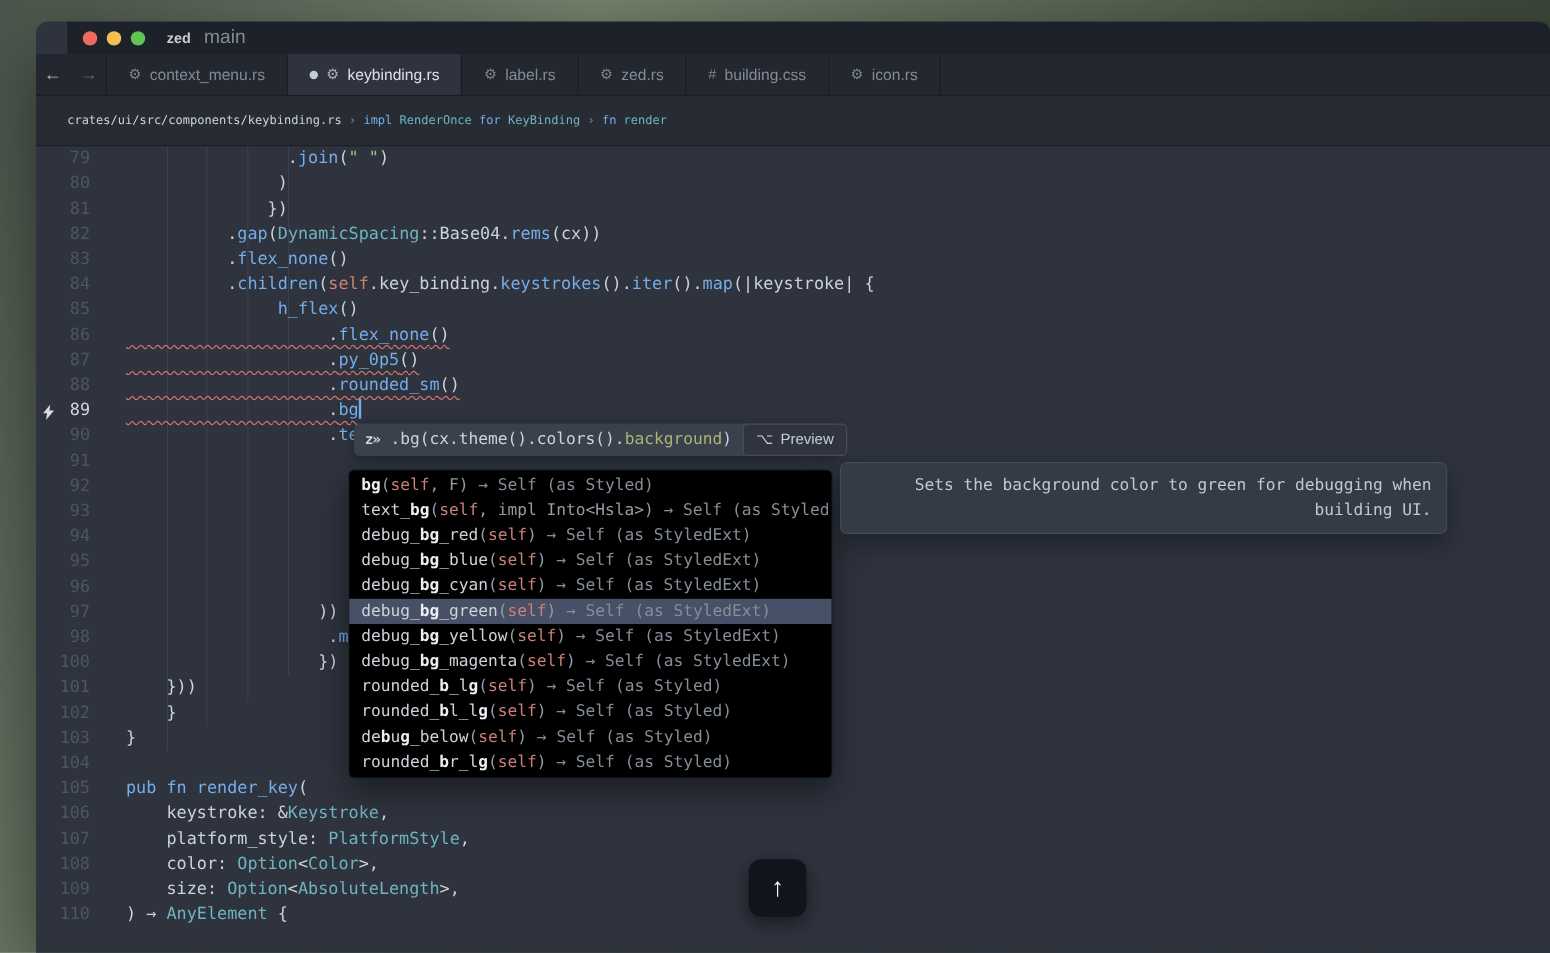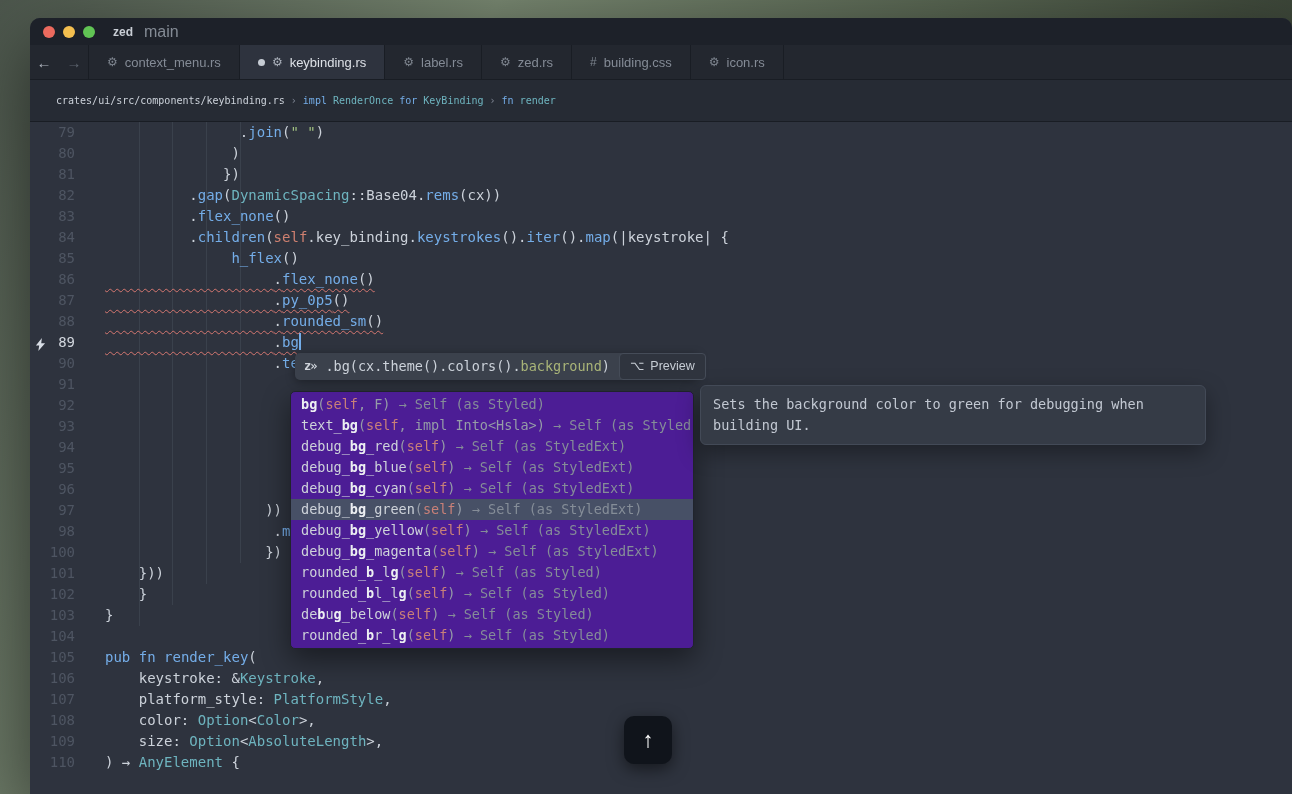--- a/index.html
+++ b/index.html
@@ -8,21 +8,21 @@
     width:1292px; height:794px; overflow:hidden; position:relative;
     background: linear-gradient(115deg,#4c564c 0%, #76856f 30%, #55624f 58%, #20261f 100%);
     font-family:"Liberation Sans", sans-serif;
   }
   .window {
     position:absolute; left:30px; top:18px; width:1262px; height:776px;
     border-radius:10px 10px 0 0; overflow:hidden; background:#2e333e;
     box-shadow:0 24px 70px rgba(0,0,0,.55);
   }
   
-  .titlebar { height:27px; background:#1d2129; display:flex; align-items:center; }
+  .titlebar { height:27px; background:#1d2129; display:flex; align-items:center;margin-left:26px; }
   .lights { display:flex; gap:8px; padding-left:13px; }
   .light { width:12px; height:12px; border-radius:50%; }
   .light.red { background:#ec6a5e; } .light.yellow { background:#f4bf4f; } .light.green { background:#61c454; }
   .title-app { margin-left:18px; font-size:12px; font-weight:bold; color:#c9ced5; }
   .title-branch { margin-left:11px; font-size:16px; color:#848b95; }
   
   .tabbar { height:35px; background:#23272f; display:flex; align-items:stretch; border-bottom:1px solid #191d24; }
   .nav { width:58px; display:flex; align-items:center; justify-content:center; gap:15px; font-size:15px; }
   .navbtn { cursor:default; }
   .navbtn.back { color:#b2b8c2; } .navbtn.fwd { color:#5e6570; }
@@ -54,30 +54,30 @@
   
   .ghostbar { position:absolute; left:265px; top:231px; width:404px; height:27px; background:#3b414c;
               border-radius:5px; display:flex; align-items:center; padding:0 5px 0 9px; gap:9px; z-index:7;
               box-shadow:0 2px 10px rgba(0,0,0,.35); font-size:13.5px; }
   .ghost-icon { font-weight:bold; font-size:12px; color:#cfd4db; letter-spacing:-1px; }
   .ghost-code { flex:1; white-space:pre; }
   .preview-chip { display:flex; align-items:center; gap:6px; background:#2f343e; border:1px solid #454c58;
                   border-radius:4px; padding:2px 10px; color:#c6ccd4; font-size:12.5px;
                   font-family:"Liberation Sans", sans-serif; }
   
-  .popup { position:absolute; left:260px; top:269px; width:404px; background:#4c1d95; border:1px solid #20242c;
+  .popup { position:absolute; left:260px; top:269px; width:404px; background:#000000; border:1px solid #20242c;
            border-radius:5px; z-index:6; box-shadow:0 10px 28px rgba(0,0,0,.45); padding:2px 0; font-size:13.5px; }
   .pitem { height:21px; line-height:21px; padding:0 10px; white-space:pre; overflow:hidden; }
   .pitem.sel { background:#475066; }
   .pname { color:#ced3da; } .pbold { font-weight:bold; color:#eceef2; }
   .pparams { color:#959ca7; } .pself { color:#c98078; } .pret { color:#858d98; }
   
   .doc { position:absolute; left:670px; top:263px; width:506px; background:#353b46; border:1px solid #434a57;
          border-radius:6px; padding:8px 12px; color:#c2c8d2; font-size:13.5px; line-height:21px; z-index:6;
-         font-family:"DejaVu Sans Mono", monospace; box-shadow:0 8px 22px rgba(0,0,0,.35); }
+         font-family:"DejaVu Sans Mono", monospace; box-shadow:0 8px 22px rgba(0,0,0,.35);text-align:right; }
   
   .fab { position:absolute; left:594px; top:698px; width:48px; height:48px; background:#10141b; border-radius:10px;
          color:#ffffff; display:flex; align-items:center; justify-content:center; font-size:22px; z-index:9;
          box-shadow:0 5px 16px rgba(0,0,0,.5); }
 </style>
 </head>
 <body>
 
 <div class="window">
 

